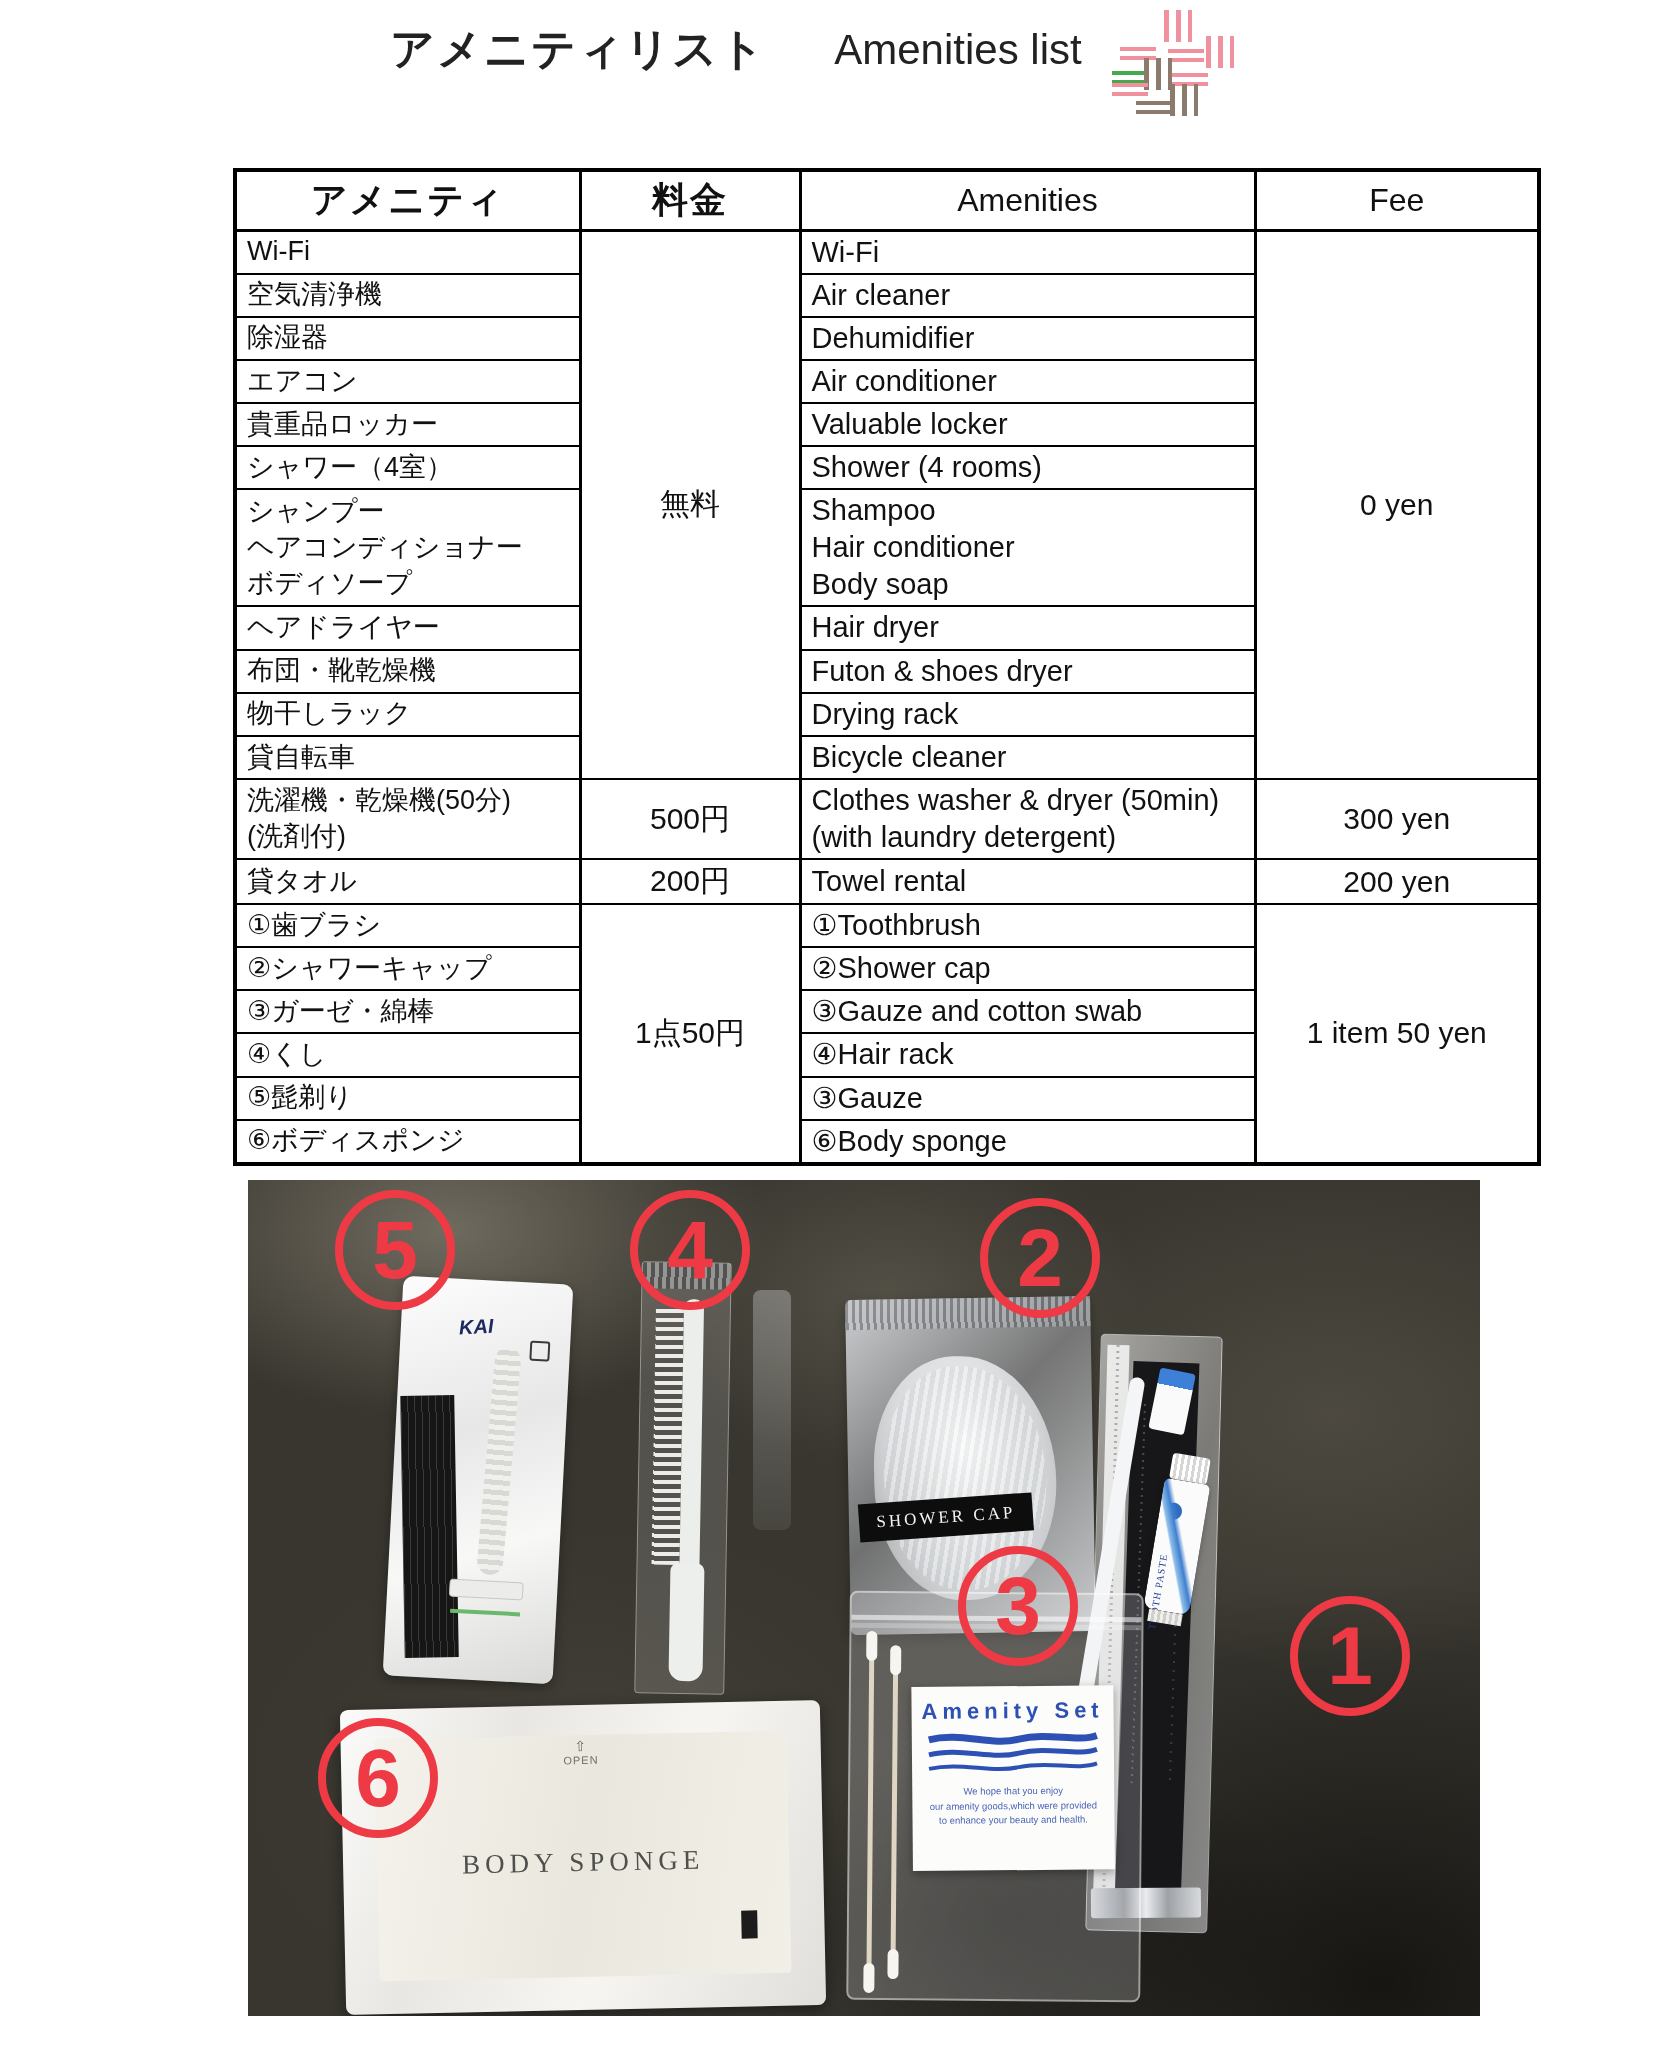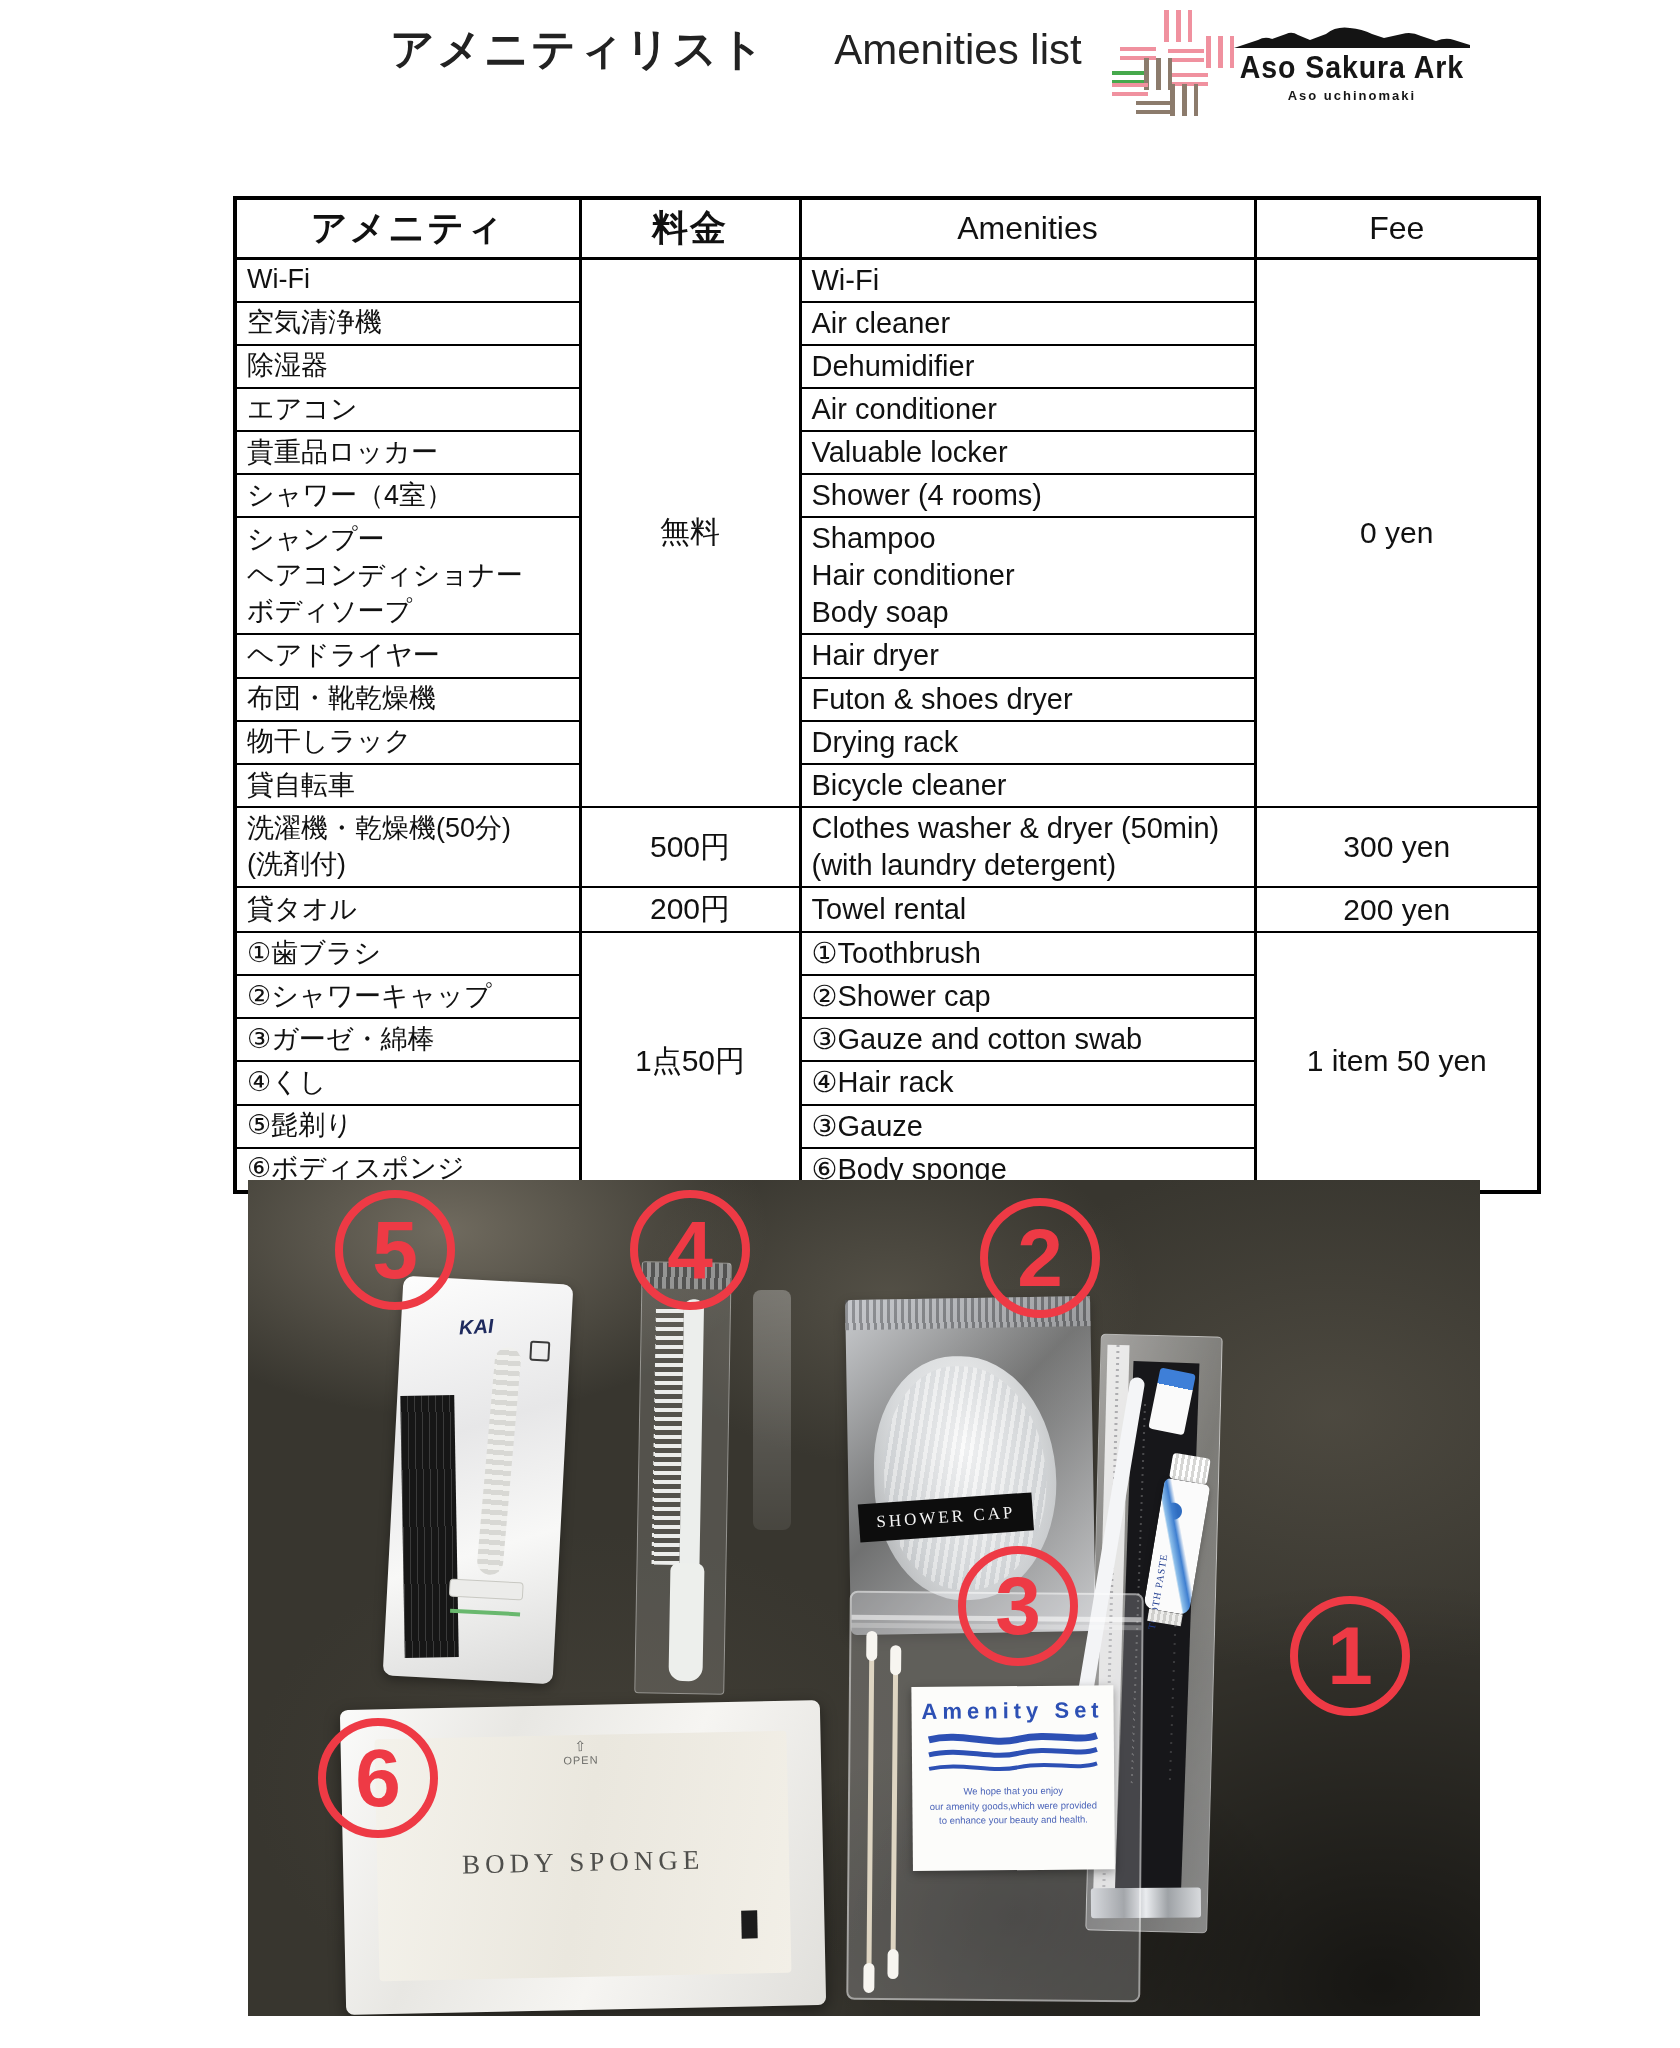--- a/index.html
+++ b/index.html
@@ -19,21 +19,21 @@
   .lgh{width:36px;height:18px;}
   .lgv.pink{background:repeating-linear-gradient(90deg,#f0919f 0 5px,transparent 5px 12px);}
   .lgv.brown{background:repeating-linear-gradient(90deg,#8c7b6c 0 5px,transparent 5px 12px);}
   .lgh.pink{background:repeating-linear-gradient(0deg,#f0919f 0 4px,transparent 4px 9px);}
   .lgh.green{background:repeating-linear-gradient(0deg,#46a94c 0 4px,transparent 4px 9px);}
   .lgh.brown{background:repeating-linear-gradient(0deg,#8c7b6c 0 4px,transparent 4px 9px);}
   .logo-text{display:flex;flex-direction:column;align-items:center;}
   .logo-name{font-size:31px;font-weight:700;letter-spacing:1px;color:#161616;transform:scaleX(.92);white-space:nowrap;}
   .logo-sub{font-size:13px;font-weight:700;letter-spacing:2px;color:#161616;margin-top:2px;}
   
-  .amenity-table{position:absolute;left:233px;top:168px;width:1304px;border-collapse:collapse;table-layout:fixed;margin-top:28px;}
+  .amenity-table{position:absolute;left:233px;top:168px;width:1304px;border-collapse:collapse;table-layout:fixed;}
   .amenity-table td,.amenity-table th{border:2px solid #000;overflow:hidden;}
   .amenity-table{border:4px solid #000;}
   .amenity-table th{border-bottom-width:3px;}
   .col-div{border-left-width:3px !important;border-right-width:3px !important;}
   th.h-jp{font-size:36px;font-weight:700;letter-spacing:2px;}
   th.h-en{font-size:32px;font-weight:400;}
   .jp-cell{font-size:27px;padding:2px 10px;text-align:left;white-space:pre-line;line-height:1.32;font-weight:400;}
   .en-cell{font-size:29px;padding:2px 10px;text-align:left;white-space:pre-line;line-height:1.28;font-weight:400;}
   .fee-cell{font-size:30px;text-align:center;white-space:pre-line;font-weight:400;}
   
@@ -157,27 +157,20 @@
     <div class="lg lgh pink" style="left:12px;top:32px;"></div>
     <div class="lg lgv pink" style="left:98px;top:26px;"></div>
     <div class="lg lgh pink" style="left:60px;top:34px;"></div>
     <div class="lg lgh green" style="left:4px;top:56px;"></div>
     <div class="lg lgv brown" style="left:36px;top:48px;"></div>
     <div class="lg lgh pink" style="left:64px;top:58px;"></div>
     <div class="lg lgh pink" style="left:4px;top:68px;"></div>
     <div class="lg lgv brown" style="left:62px;top:74px;"></div>
     <div class="lg lgh brown" style="left:28px;top:86px;"></div>
   </div>
-  <div class="logo-text">
-    <svg width="240" height="26" viewBox="0 0 240 26">
-      <path d="M2,24 L26,16 Q33,12 40,15 L54,10 Q60,7 66,11 L78,16 L94,10 Q104,2 118,4 Q130,5 140,10 L152,14 L170,10 Q179,7 189,12 L204,17 Q214,13 222,16 L238,21 L238,24 Z" fill="#141414"></path>
-    </svg>
-    <div class="logo-name">Aso Sakura Ark</div>
-    <div class="logo-sub">Aso uchinomaki</div>
-  </div>
 </div>
 
 <table class="amenity-table">
   <colgroup>
       <col style="width:345px">
       <col style="width:220px">
       <col style="width:455px">
       <col style="width:284px">
     </colgroup>
   <tbody>

